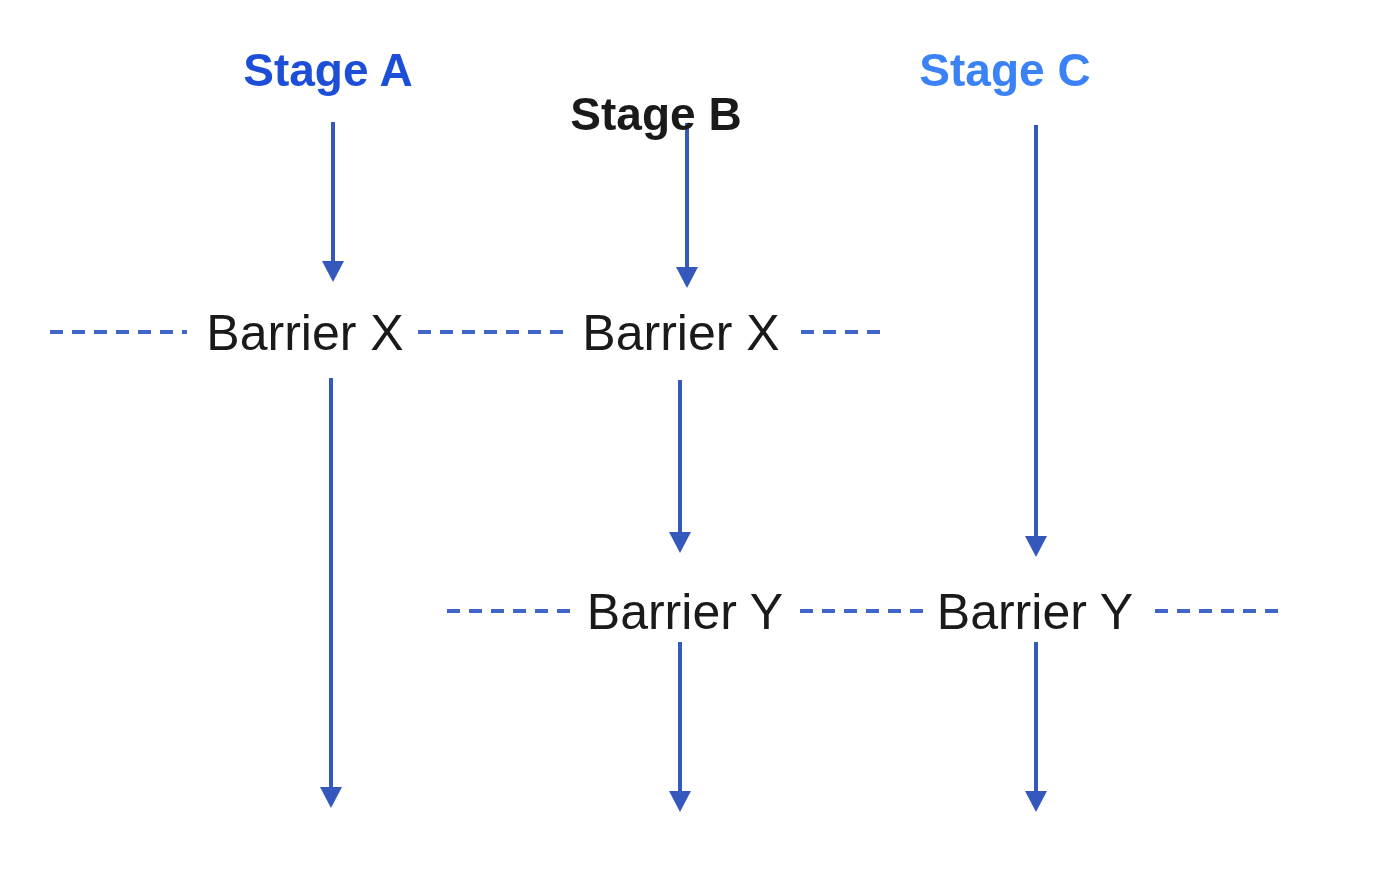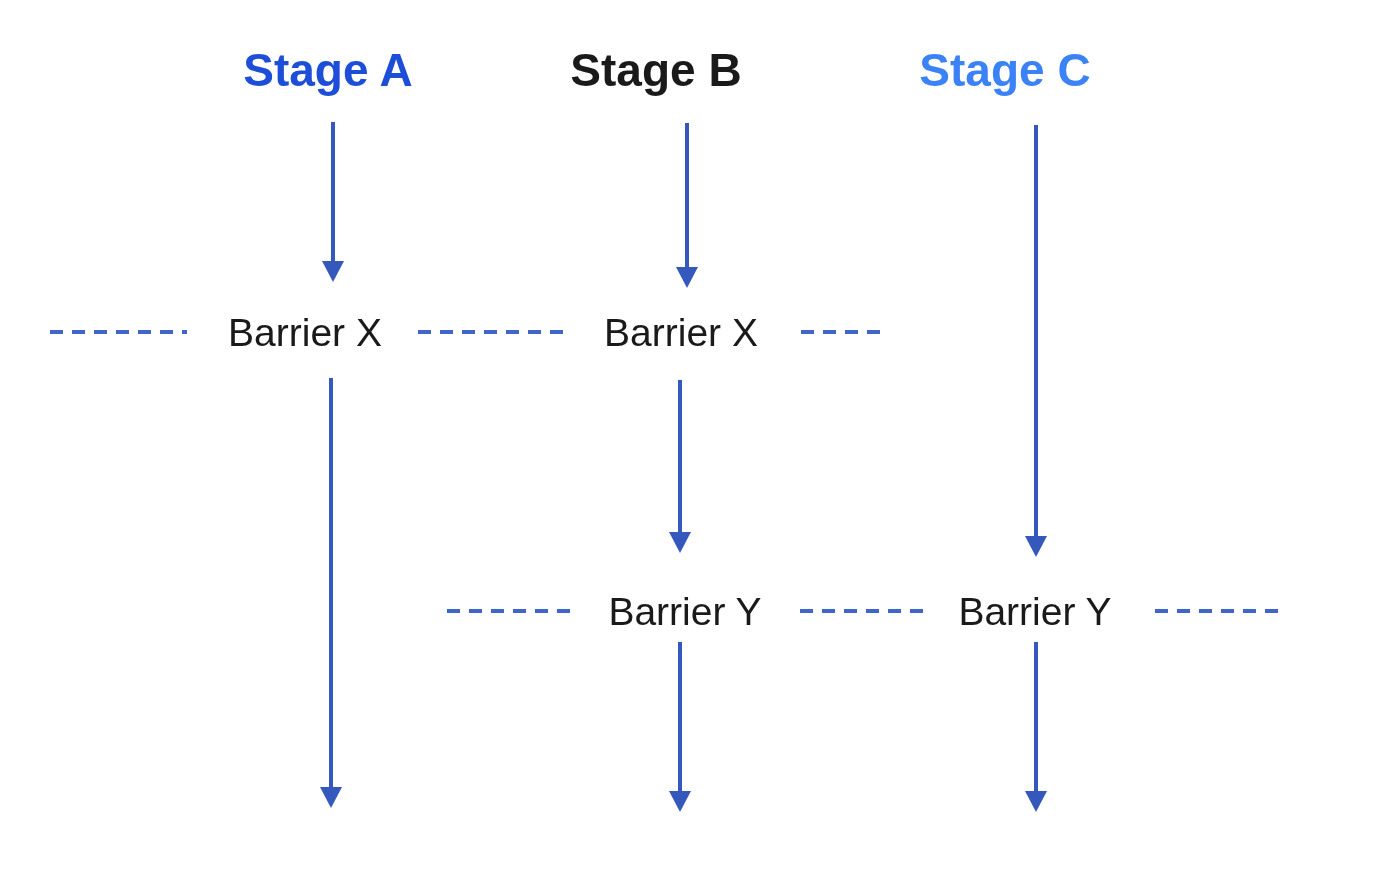--- a/index.html
+++ b/index.html
@@ -16,29 +16,29 @@
     top:44px;
     transform:translateX(-50%);
     font-size:46px;
     font-weight:700;
     line-height:52px;
     white-space:nowrap;
   }
   .barrier-label{
     position:absolute;
     transform:translate(-50%,-50%);
-    font-size:39px;
+    font-size:50px;
     font-weight:400;
     line-height:44px;
     white-space:nowrap;
     background:#ffffff;
     padding:0 6px;
   }
   #title-a{left:328px;}
-  #title-b{left:656px;}
+  #title-b{left:656px;margin-top:44px;}
   #title-c{left:1005px;}
   #bx1{left:305px;top:333px;}
   #bx2{left:681px;top:333px;}
   #by1{left:685px;top:612px;}
   #by2{left:1035px;top:612px;}
 </style>
 </head>
 <body>
 
 <div id="canvas" style="background: rgb(255, 255, 255);">

